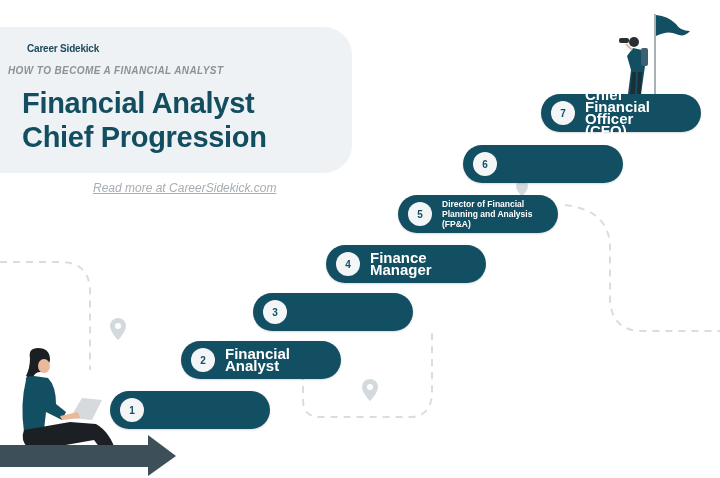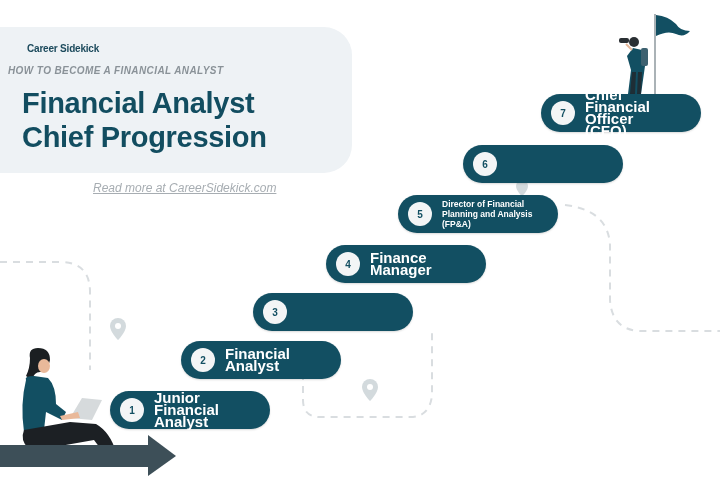--- a/index.html
+++ b/index.html
@@ -74,21 +74,20 @@
 <div class="brand"><span>Career</span> <span class="b2">Sidekick</span></div>
 <div class="subtitle">HOW TO BECOME A FINANCIAL ANALYST</div>
 <div class="title">
   <div>Financial Analyst</div>
   <div>Chief Progression</div>
 </div>
 <div class="readmore">Read more at CareerSidekick.com</div>
 
 <div class="pill" style="left:110px; top:391px;">
   <div class="num">1</div>
-  <div class="lbl" style="width:90px;">Junior Financial Analyst</div>
 </div>
 <div class="pill" style="left:181px; top:341px;">
   <div class="num">2</div>
   <div class="lbl">Financial Analyst</div>
 </div>
 <div class="pill" style="left:253px; top:293px;">
   <div class="num">3</div>
 </div>
 <div class="pill" style="left:326px; top:245px;">
   <div class="num">4</div>

